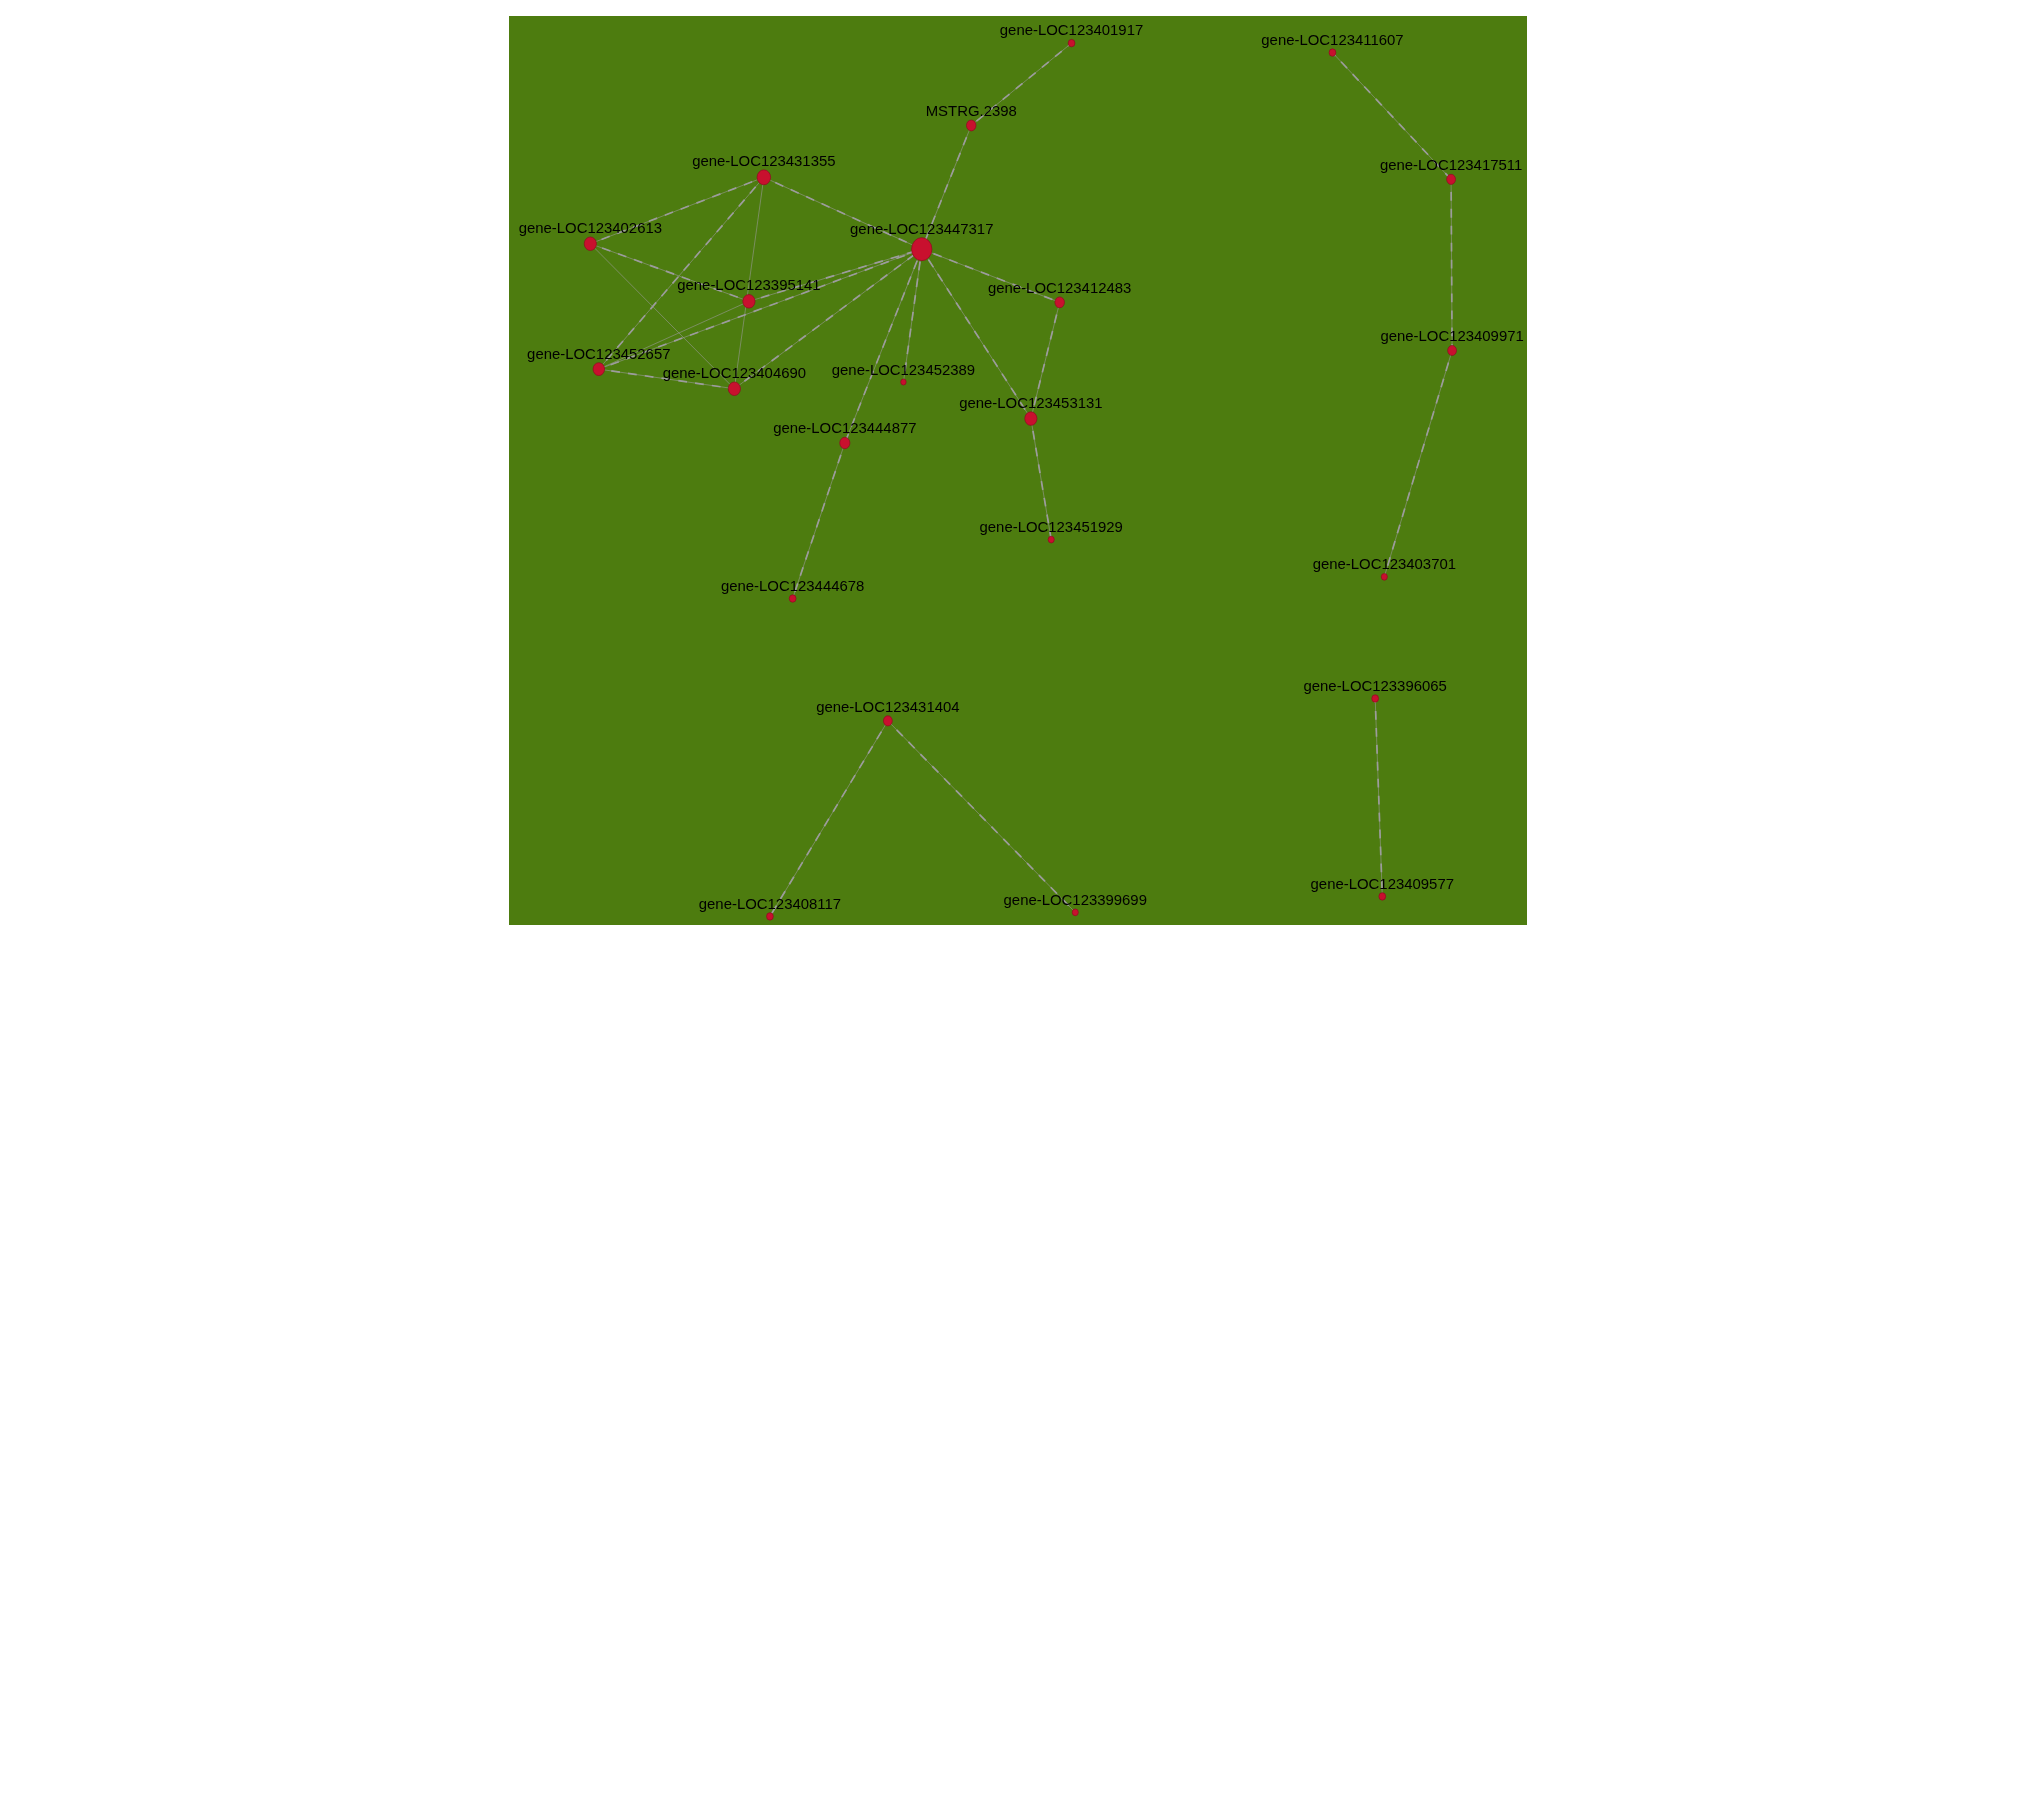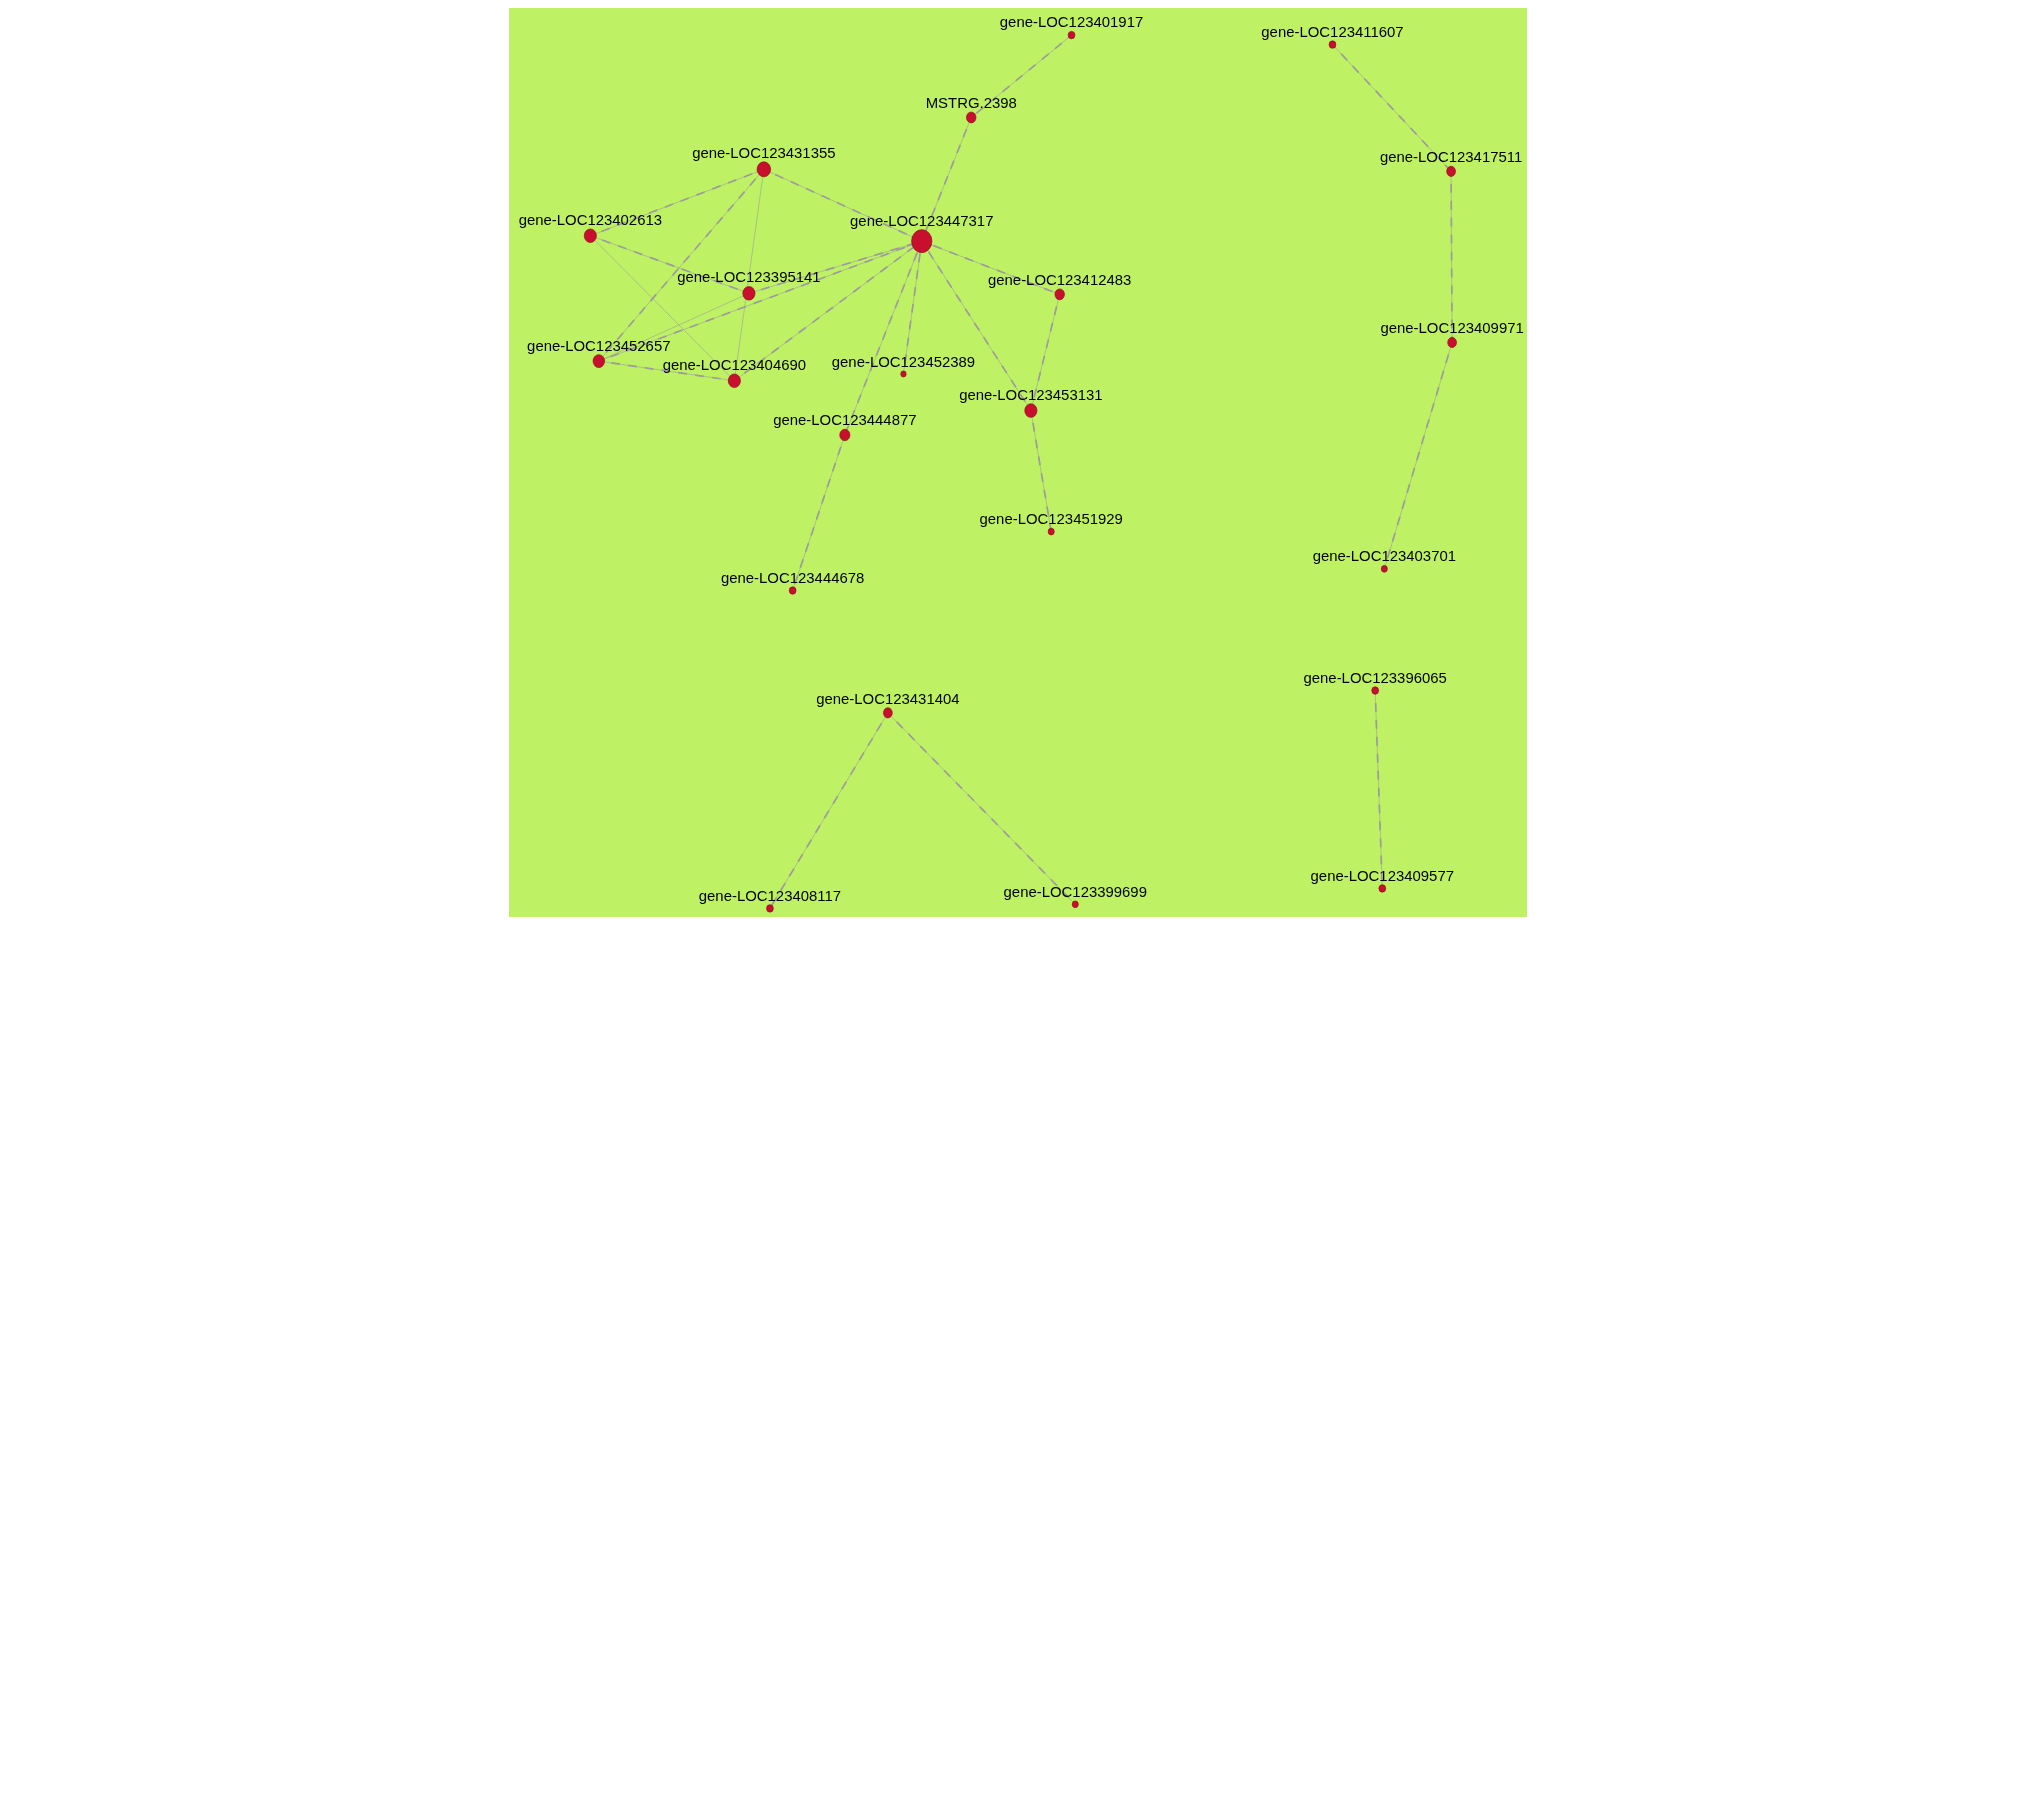--- a/index.html
+++ b/index.html
@@ -3,22 +3,22 @@
 <meta charset="utf-8">
 <style>
   html, body {
     margin: 0;
     padding: 0;
     background: #ffffff;
   }
   .figure-wrap {
     width: 100%;
     max-width: 1018px;
-    margin: 8px auto;
-    background: #bef264;
+    margin: 16px auto;
+    background: #4d7c0f;
   }
   svg {
     display: block;
     width: 100%;
     height: auto;
   }
   text.node-label {
     font-family: "Liberation Sans", "DejaVu Sans", sans-serif;
     font-size: 44px;
     fill: #000000;

